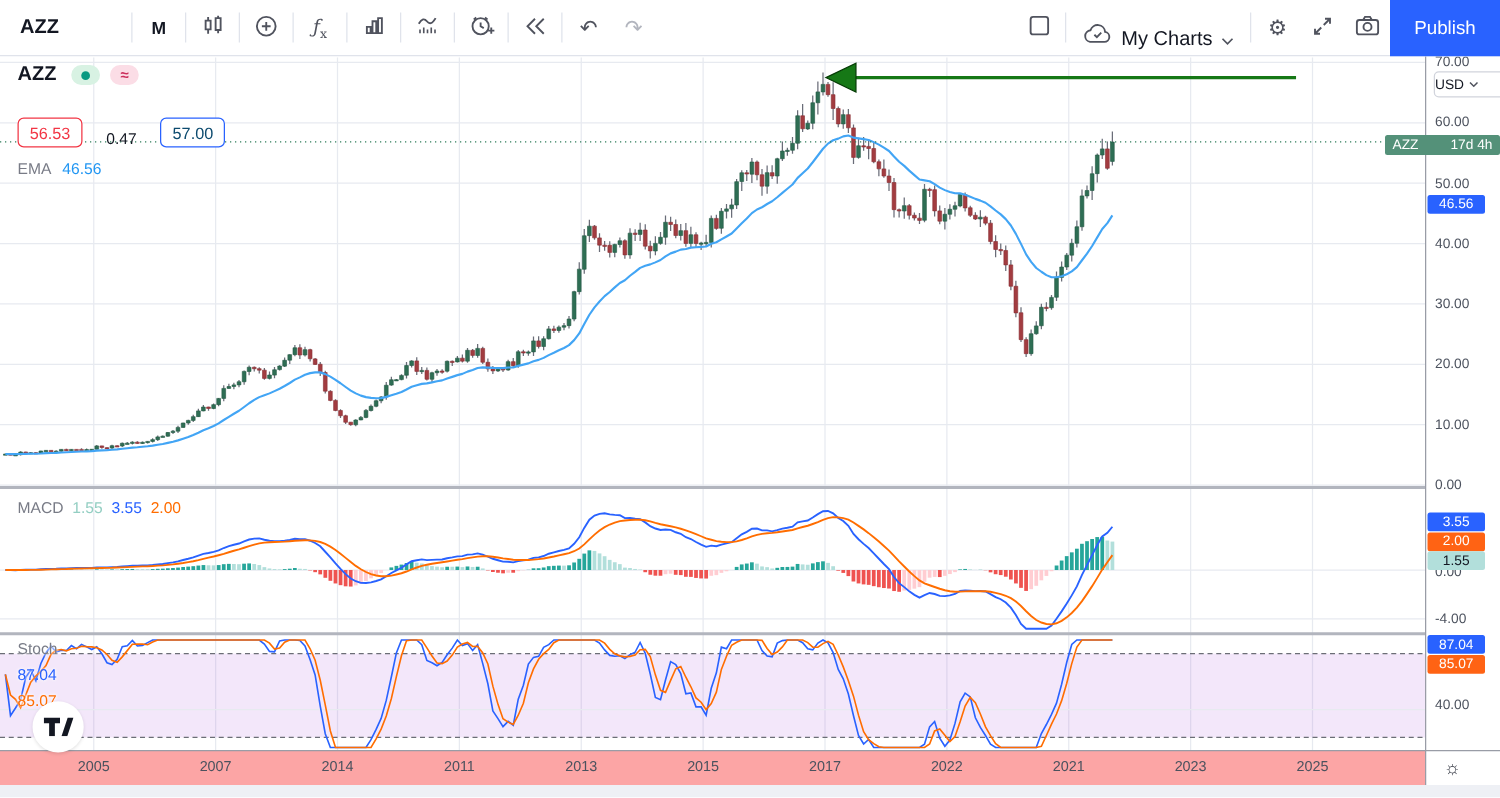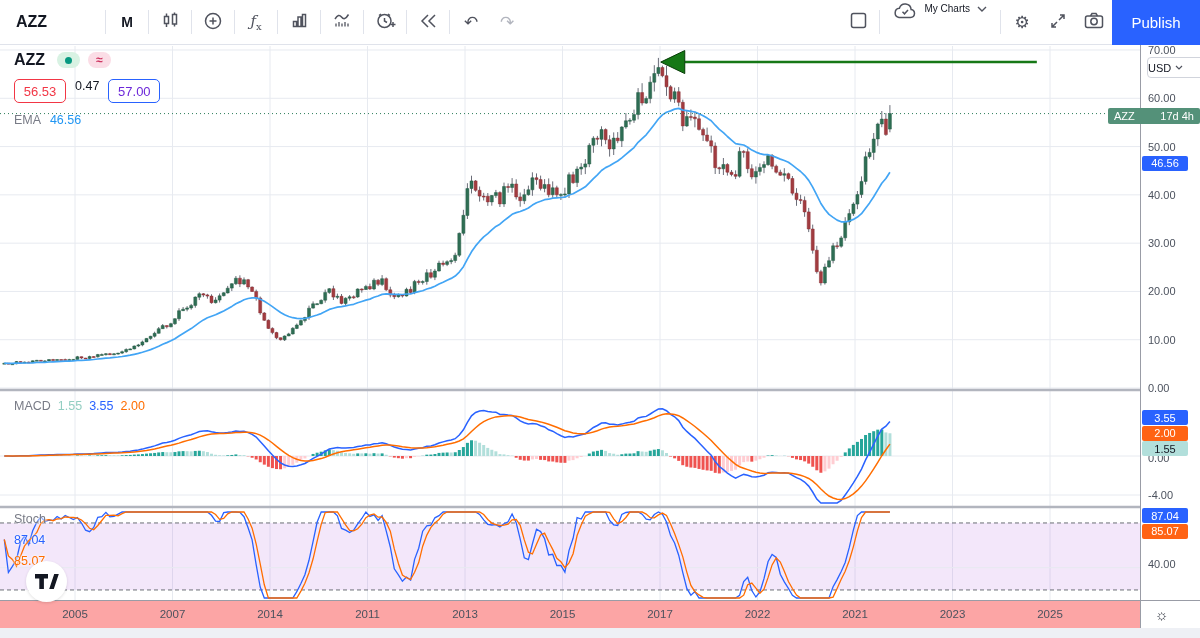--- a/index.html
+++ b/index.html
@@ -14,42 +14,42 @@
   .tb-sep { width:1px; height:24px; background:#e0e3eb; margin:0 3px; }
   .tb-btn { height:38px; min-width:36px; display:flex; align-items:center; justify-content:center;
     border-radius:4px; cursor:pointer; color:#50535e; font-size:14px; }
   .tb-btn svg { stroke:#50535e; fill:none; stroke-width:1.5; }
   .tb-interval { font-weight:600; color:#131722; }
   .fx { font-size:15px; color:#50535e; font-style:italic; font-family:"DejaVu Serif", serif; }
   .fx sub { font-size:10px; font-style:normal; }
   .glyph { font-size:17px; line-height:1; }
   .disabled { color:#b2b5be !important; }
   .tb-right { margin-left:auto; display:flex; align-items:center; height:45px; }
-  .mycharts { display:flex; align-items:flex-start; gap:7px; padding:0 10px; height:38px;
-    color:#131722; font-size:10px; cursor:pointer; }
+  .mycharts { display:flex; align-items:flex-end; gap:7px; padding:0 10px; height:38px;
+    color:#131722; font-size:16px; cursor:pointer; }
   .publish { height:45px; width:88px; background:#2962ff; color:#fff; border:none;
     font-size:15px; font-weight:500; cursor:pointer; font-family:"Liberation Sans",sans-serif; }
 
   
   #chart-svg { position:absolute; top:45px; left:0; width:1140px; height:583px; z-index:1; }
 
   
   .legend-main { position:absolute; top:51px; left:14px; z-index:10; }
   .lg-row1 { display:flex; align-items:center; gap:8px; }
   .lg-sym { font-size:16px; font-weight:600; color:#131722; margin-right:4px; }
   .pill { width:23px; height:16px; border-radius:8px; display:flex; align-items:center; justify-content:center; }
   .pill-green { background:#d8f2e3; }
   .dot { width:7px; height:7px; border-radius:50%; background:#089981; }
   .pill-pink { background:#fbdde6; color:#cc2f5c; font-size:12px; font-weight:700; }
   .ohlc { display:flex; gap:5px; font-size:12.5px; color:#2e7d5b; margin-left:8px; }
-  .lg-row2 { display:flex; align-items:flex-start; gap:9px; margin-top:10px; }
+  .lg-row2 { display:flex; align-items:flex-end; gap:19px; margin-top:25px; }
   .quote-box { min-width:52px; height:24px; display:flex; align-items:center; justify-content:center;
     border-radius:5px; font-size:13px; background:#fff; padding:0 7px; cursor:pointer; }
   .bid { border:1px solid #f23645; color:#f23645; }
-  .ask { border:1px solid #2962ff; color:#6d28d9; }
+  .ask { border:1px solid #2962ff; color:#0c4a6e; }
   .spread { font-size:12.5px; color:#131722; }
   .lg-row3 { margin-top:10px; font-size:12.5px; color:#787b86; }
   .lg-row3 b { color:#2196f3; font-weight:400; margin-left:6px; }
   .legend-macd { position:absolute; top:399px; left:14px; z-index:10; font-size:12.5px; color:#787b86;
     display:flex; gap:7px; }
   .legend-stoch { position:absolute; top:512px; left:14px; z-index:10; font-size:12.5px; color:#787b86;
     display:flex; gap:7px; text-shadow:0 0 3px #fff,0 0 3px #fff;flex-direction:column; }
   .v-teal { color:#93cec2; } .v-blue { color:#2962ff; } .v-orange { color:#ff6d00; }
 
   

